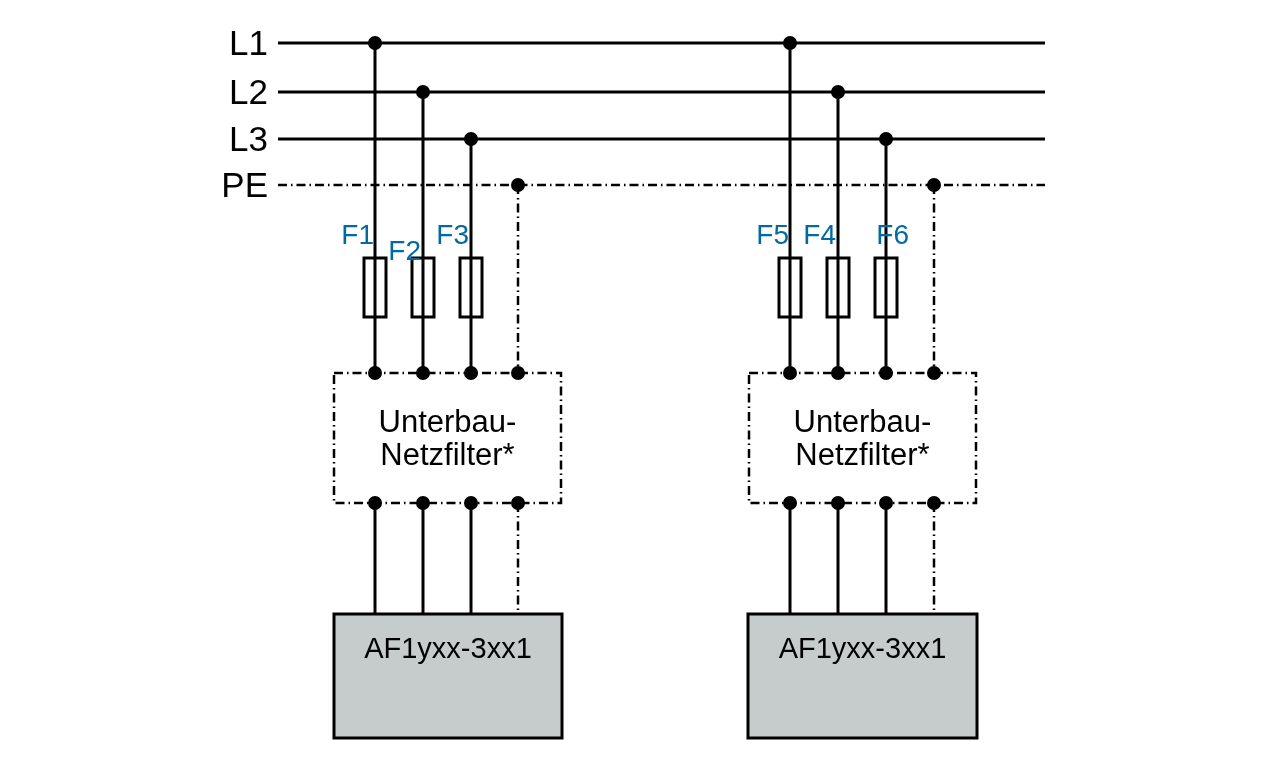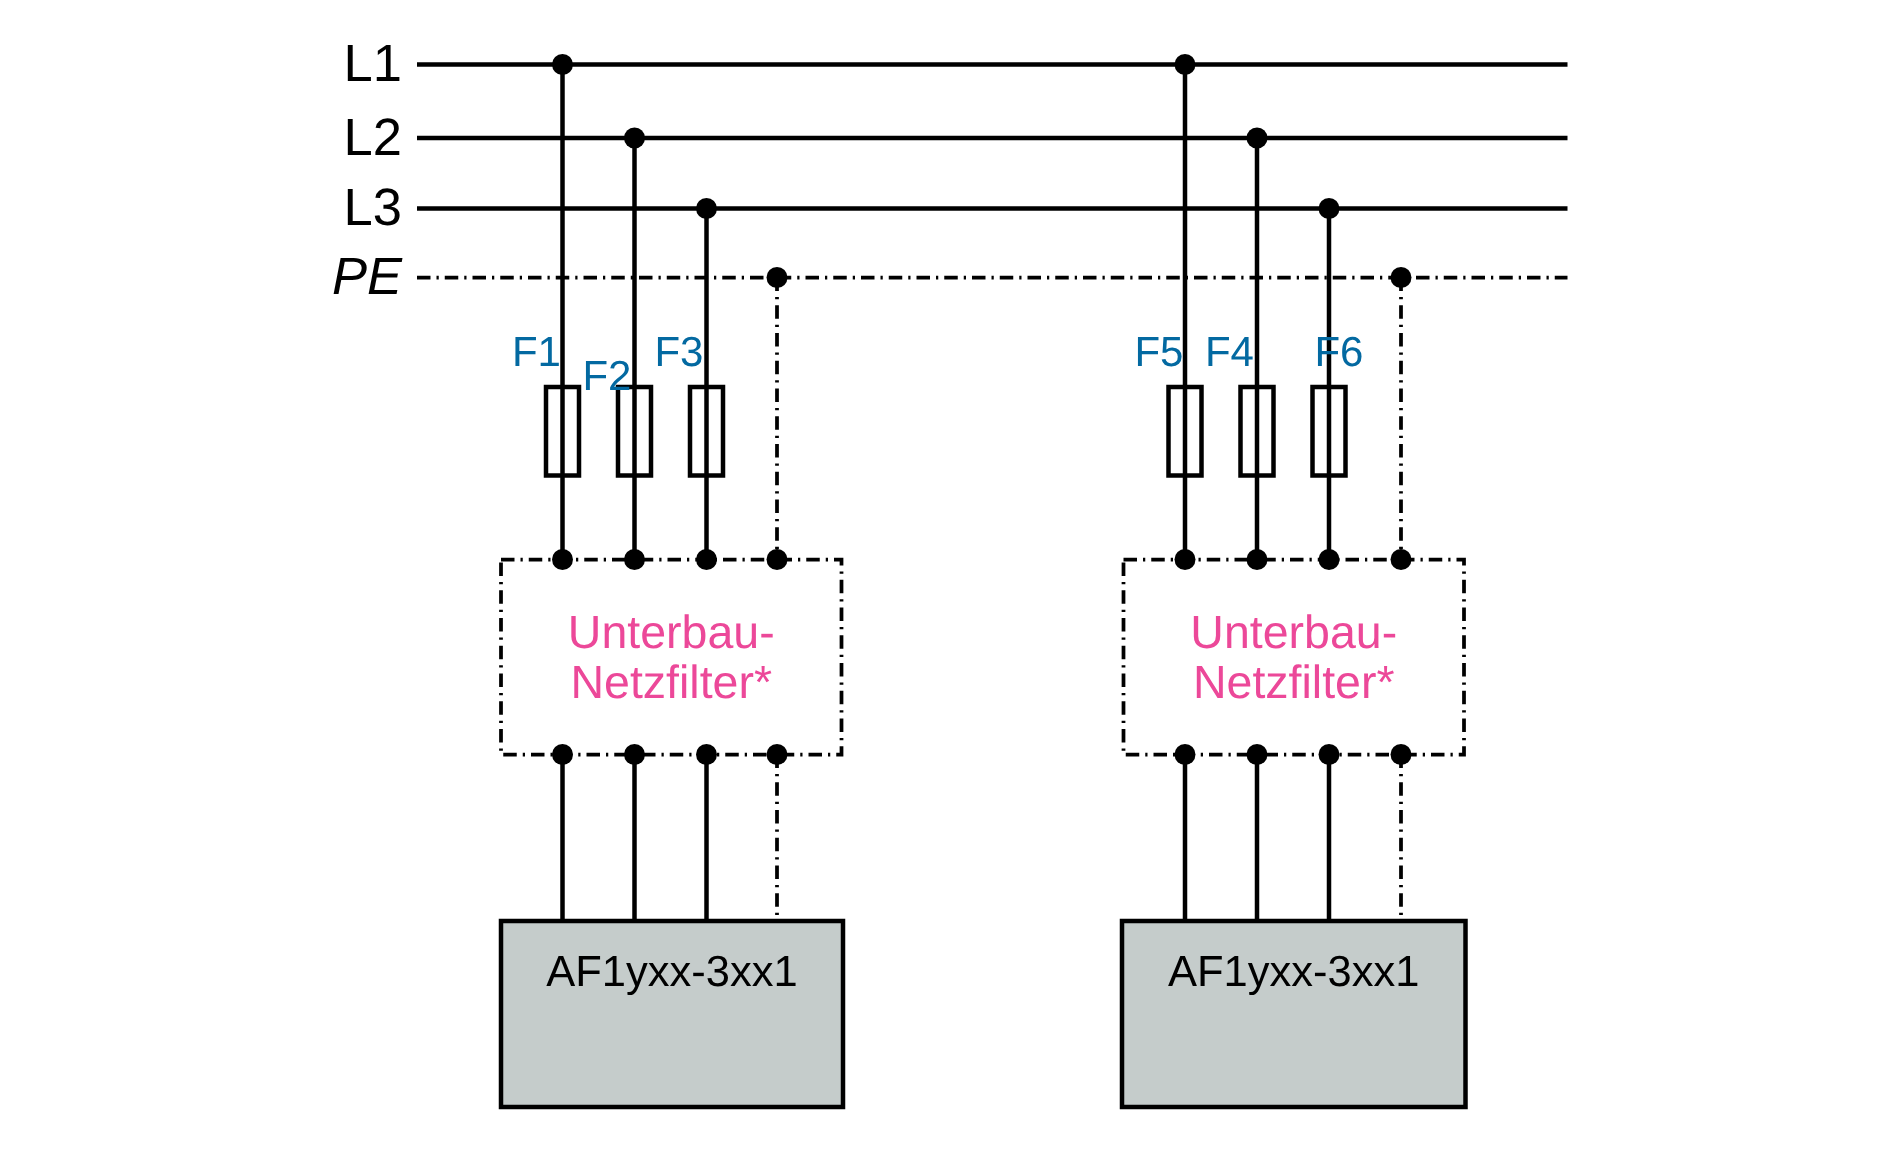--- a/index.html
+++ b/index.html
@@ -48,21 +48,21 @@
     top: 373px;
     width: 227px;
     height: 130px;
     display: flex;
     flex-direction: column;
     align-items: center;
     justify-content: center;
     font-size: 31px;
     line-height: 33px;
     text-align: center;
-    color: #ec4899;
+    color: #000000;
   }
   .device-text {
     position: absolute;
     top: 586px;
     height: 124px;
     display: flex;
     align-items: center;
     justify-content: center;
     font-size: 29px;
     text-align: center;
@@ -150,21 +150,21 @@
         <circle cx="838" cy="503" r="7"></circle>
         <circle cx="886" cy="503" r="7"></circle>
         <circle cx="934" cy="503" r="7"></circle>
       </g>
     </g>
   </svg>
 
   <div class="bus-label" style="top:20px;">L1</div>
   <div class="bus-label" style="top:69px;">L2</div>
   <div class="bus-label" style="top:116px;">L3</div>
-  <div class="bus-label" style="top:162px;font-style:italic;">PE</div>
+  <div class="bus-label" style="top:162px;">PE</div>
 
   <div class="fuse-label" style="left:322px;">F1</div>
   <div class="fuse-label" style="left:369px;margin-top:16px;">F2</div>
   <div class="fuse-label" style="left:417px;">F3</div>
 
   <div class="filter-text" style="left:334px;">
     <span>Unterbau-</span>
     <span>Netzfilter*</span>
   </div>
 

